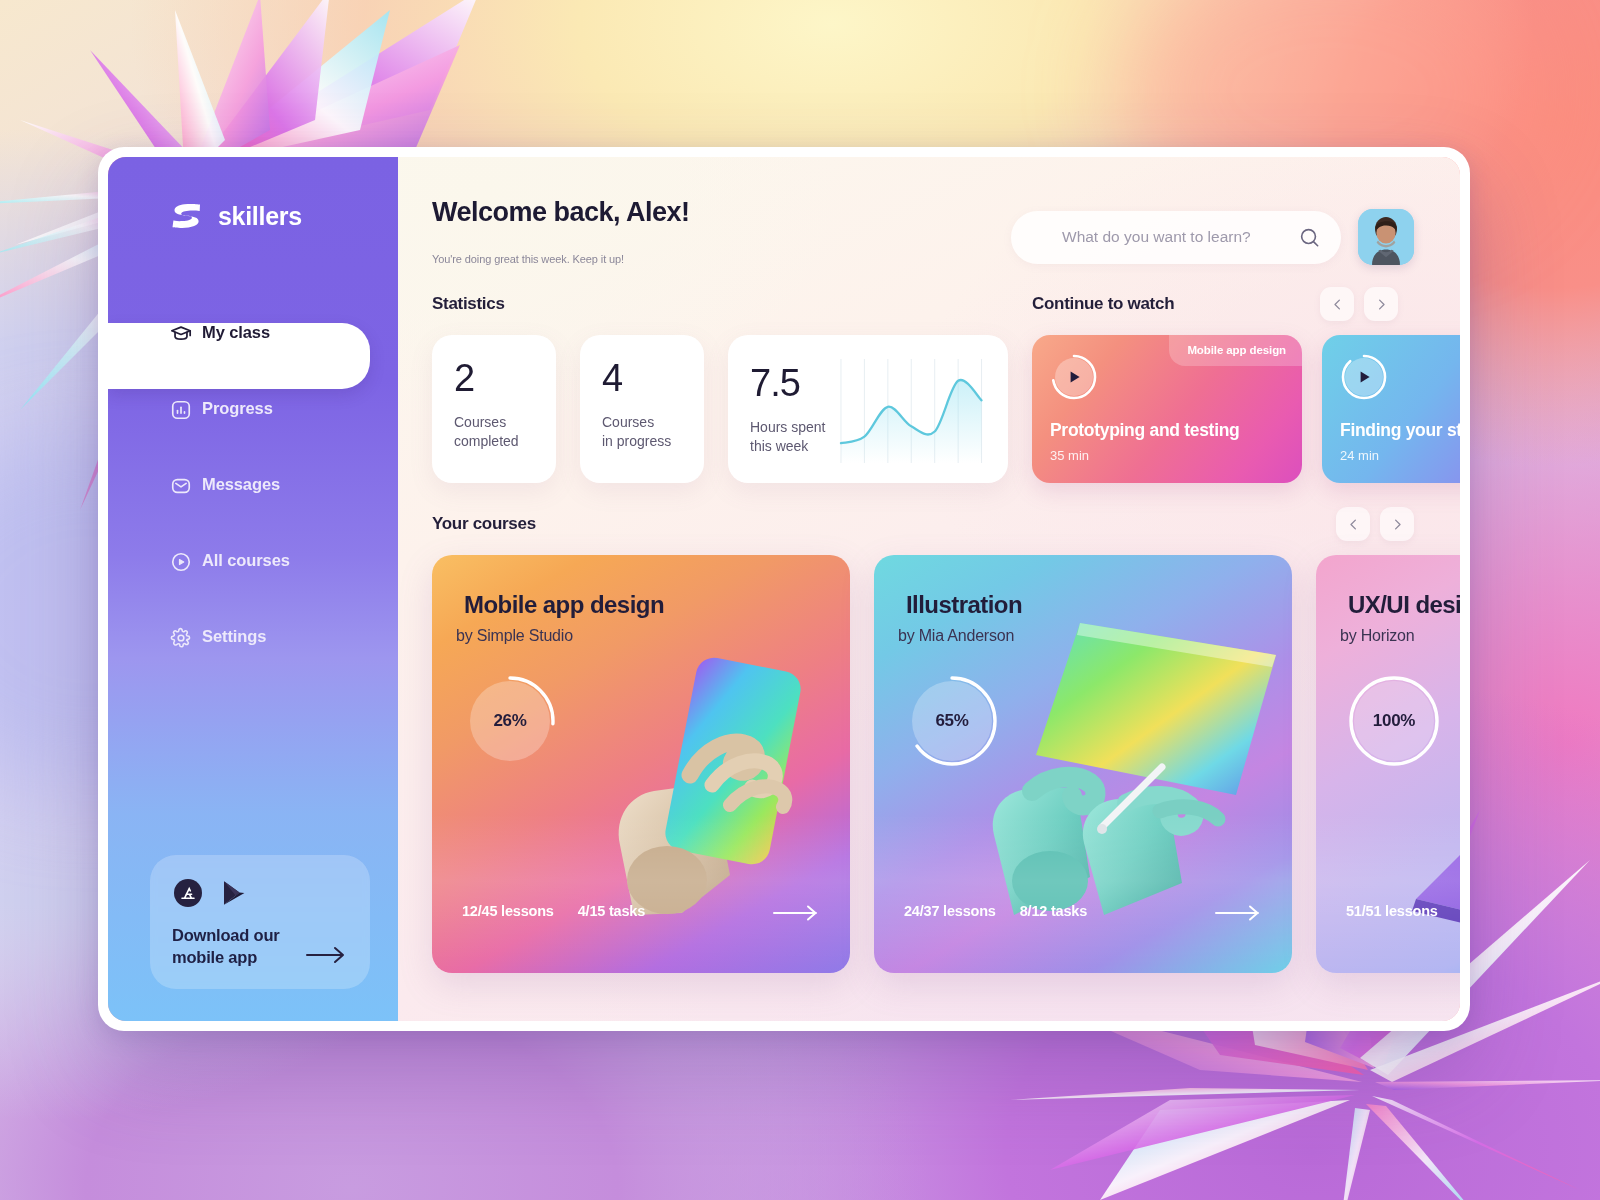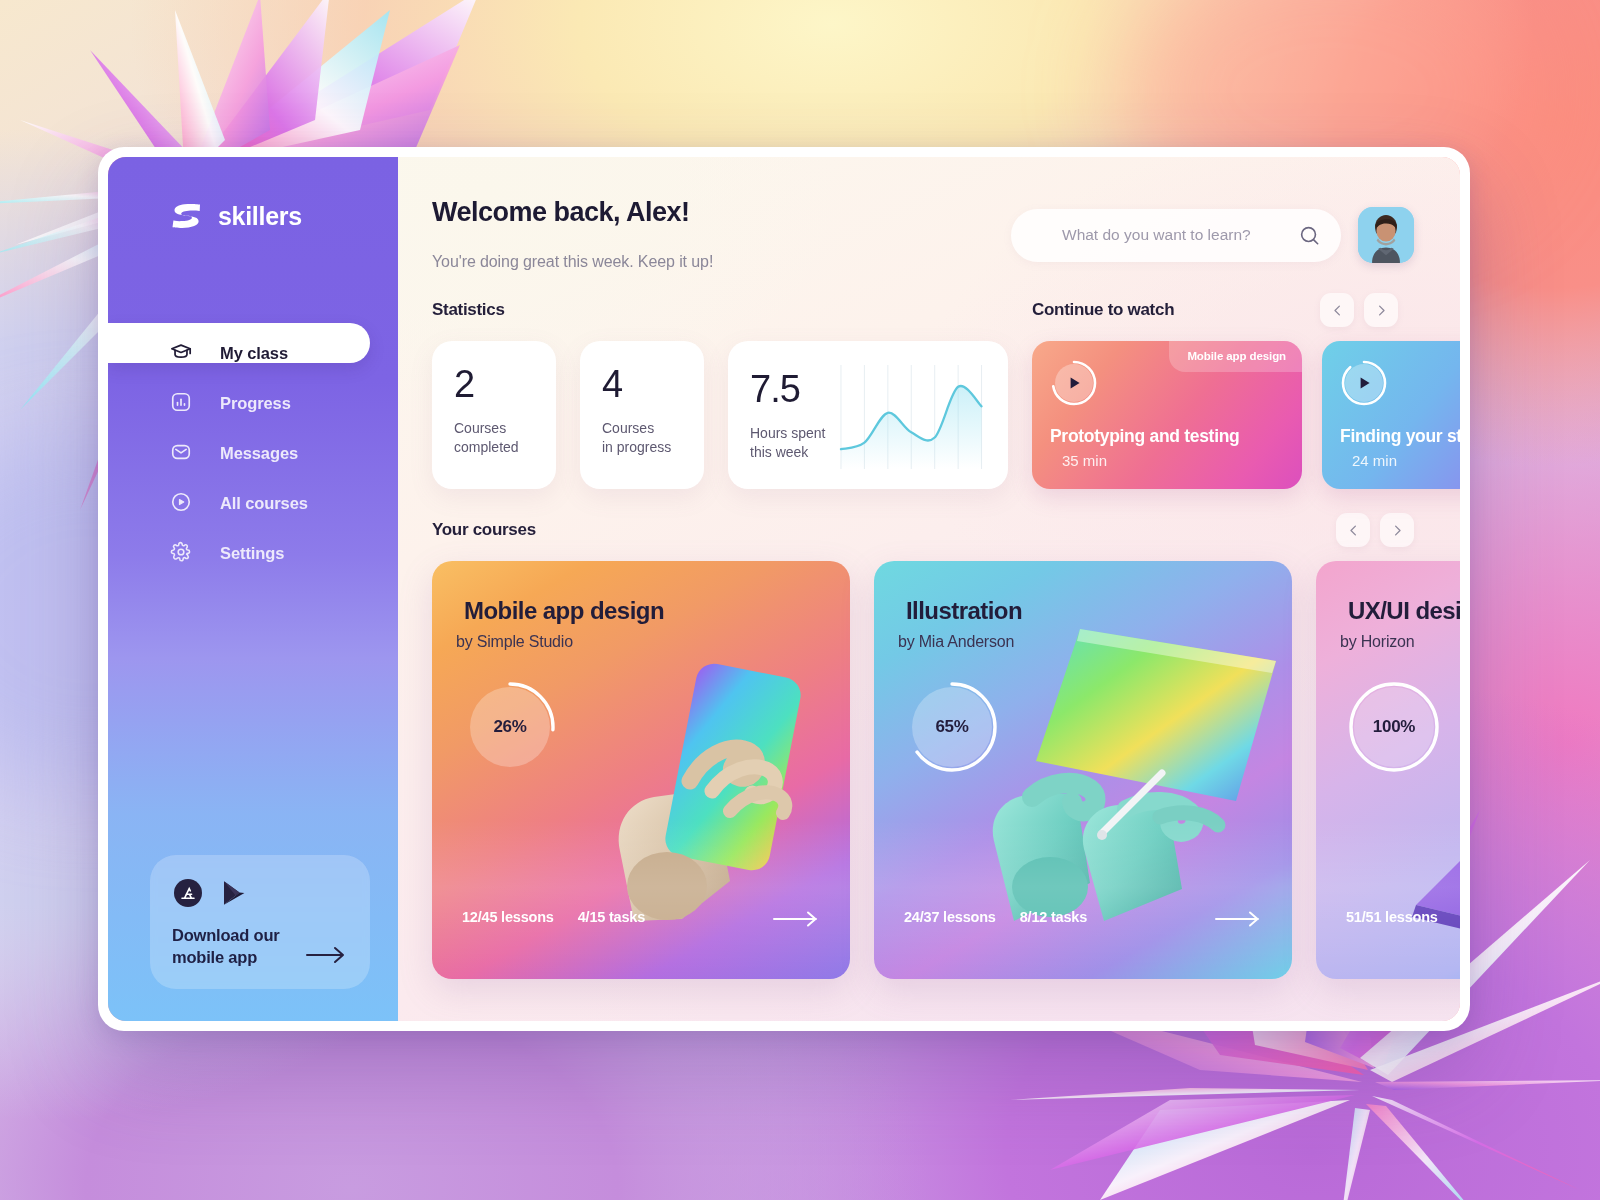--- a/index.html
+++ b/index.html
@@ -49,22 +49,22 @@
     position:relative;
     display:flex; flex-direction:column;
     padding:44px 0 24px 0;
   }
   .brand { display:flex; align-items:center; gap:14px; padding-left:62px; }
   .brand-logo { width:34px; height:30px; }
   .brand-name { color:#fff; font-size:25px; font-weight:700; letter-spacing:-0.3px; }
 
   #nav { margin-top:92px; display:flex; flex-direction:column; gap:10px; padding-right:28px; }
   .nav-item {
-    display:flex; align-items:flex-end; gap:28px;
-    height:40px; padding-left:62px;
+    display:flex; align-items:flex-start; gap:10px;
+    height:66px; padding-left:62px;
     border-radius:0 28px 28px 0;
     color:#ede9fb; font-size:16.5px; font-weight:700;
     cursor:pointer;
     letter-spacing:-0.1px;
   }
   .nav-item .ico { width:22px; height:22px; display:block; flex:0 0 22px; }
   .nav-item.active { background:#ffffff; color:#201b35; box-shadow:0 6px 16px rgba(60,30,120,.16); }
 
   #promo {
     margin:auto 28px 8px 42px;
@@ -82,23 +82,23 @@
     flex:1; position:relative; overflow:hidden;
     background:
       radial-gradient(ellipse 520px 340px at 8% 4%, #fbf7ec 0%, rgba(252,246,237,0) 70%),
       radial-gradient(ellipse 700px 420px at 96% 30%, #fbe6e9 0%, rgba(251,230,233,0) 72%),
       radial-gradient(ellipse 760px 520px at 70% 100%, #f6e2ef 0%, rgba(246,226,239,0) 75%),
       linear-gradient(155deg,#fcf8ee 0%, #fdf2ec 30%, #fbeaee 62%, #f7e7f1 100%);
     padding:40px 0 0 34px;
   }
 
   
-  #header { display:flex; align-items:center; justify-content:space-between; padding-right:46px; }
+  #header { display:flex; align-items:flex-end; justify-content:space-between; padding-right:46px; }
   .welcome-title { font-size:27px; font-weight:700; color:#1d1a33; letter-spacing:-0.5px; }
-  .welcome-sub { margin-top:25px; font-size:16px; color:#8b8799; letter-spacing:-0.1px; }
+  .welcome-sub { margin-top:25px; font-size:11px; color:#8b8799; letter-spacing:-0.1px; }
   .header-right { display:flex; align-items:center; gap:17px; margin-top:2px; }
   #search {
     width:330px; height:53px; border-radius:27px;
     background:rgba(255,255,255,.82);
     display:flex; align-items:center; padding:0 20px 0 26px; gap:10px;
     box-shadow:0 2px 10px rgba(160,120,150,.07);
   }
   #search input {
     flex:1; border:none; outline:none; background:transparent;
     font-family:inherit; font-size:15.5px; color:#55506a;margin-left:25px;
@@ -153,21 +153,21 @@
   .badge {
     position:absolute; right:0; top:0;
     background:rgba(255,255,255,.22);
     border-radius:0 0 0 16px;
     padding:9px 16px 10px 18px;
     font-size:11.5px; font-weight:700; color:#fff;
     letter-spacing:-0.1px;
   }
   .play-ring { position:relative; width:48px; height:48px; }
   .watch-title { position:absolute; left:18px; bottom:42px; font-size:17.5px; font-weight:700; letter-spacing:-0.3px; }
-  .watch-dur { position:absolute; left:30px; bottom:20px; font-size:15px; color:rgba(255,255,255,.88); }
+  .watch-dur { position:absolute; left:18px; bottom:20px; font-size:13px; color:rgba(255,255,255,.88); }
 
   
   #courses-sec { margin-top:28px; }
   #courses-track { display:flex; gap:24px; margin-top:18px; }
   .course-card {
     width:418px; flex:0 0 418px; height:418px;
     border-radius:20px; position:relative; overflow:hidden;
     cursor:pointer;
     box-shadow:0 12px 34px rgba(150,100,160,.18);
   }

